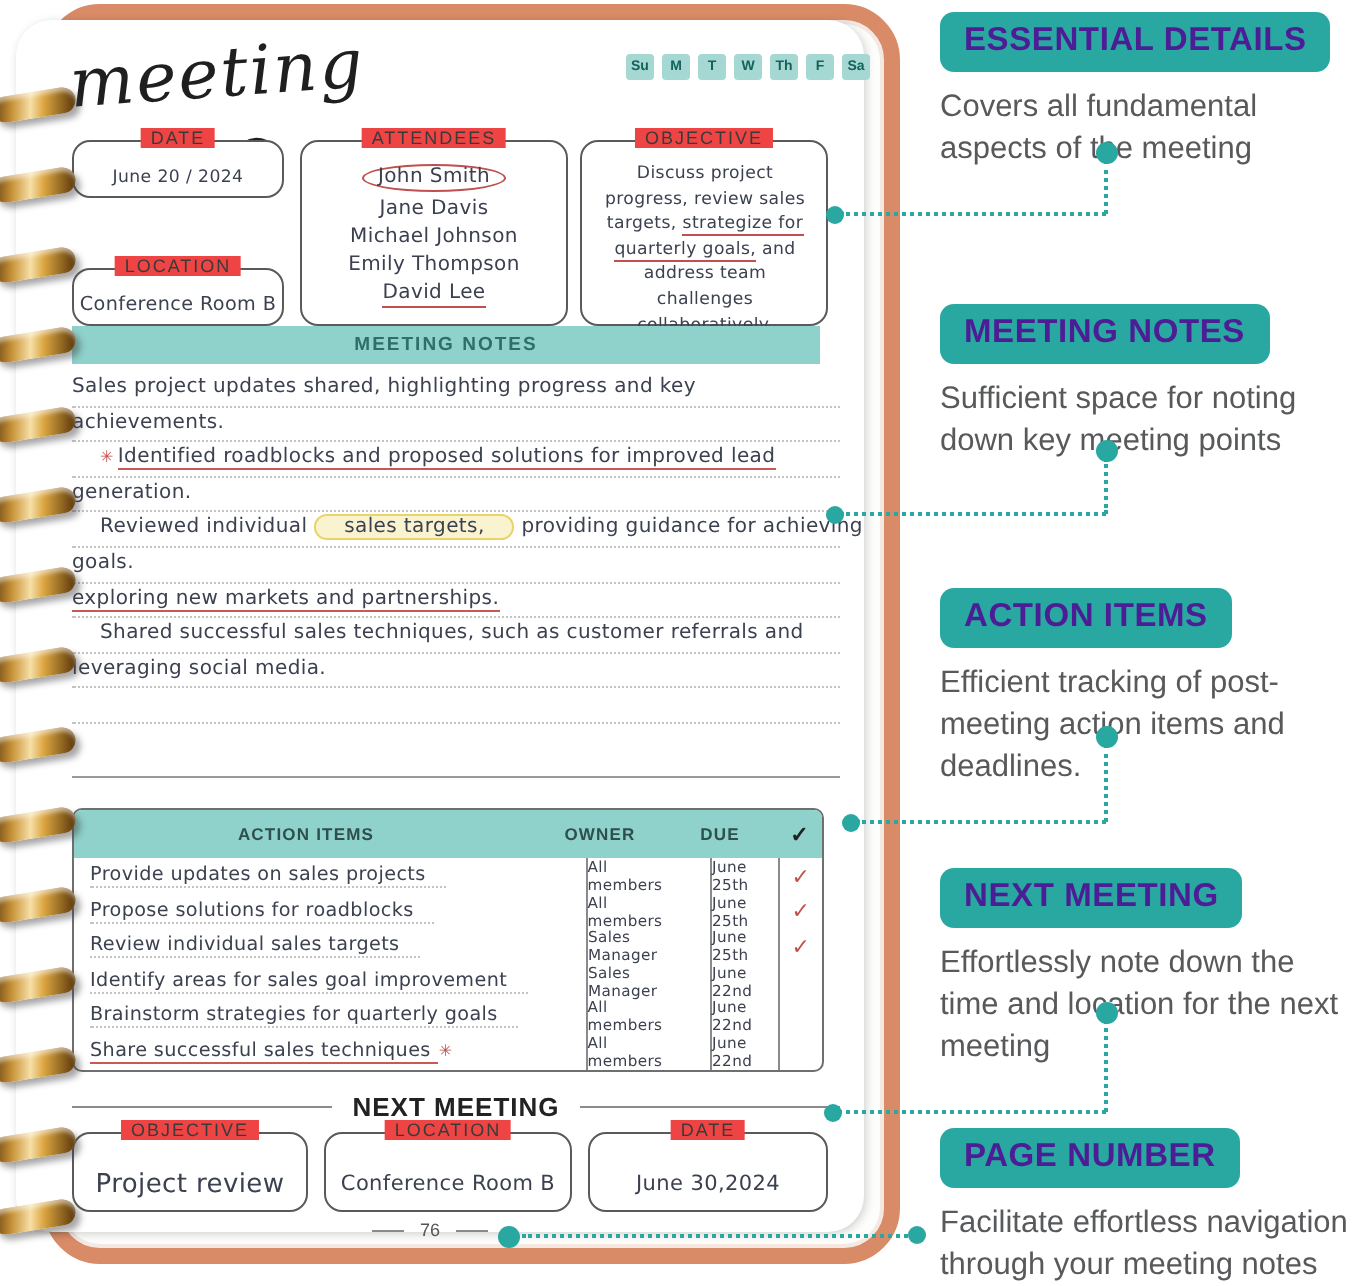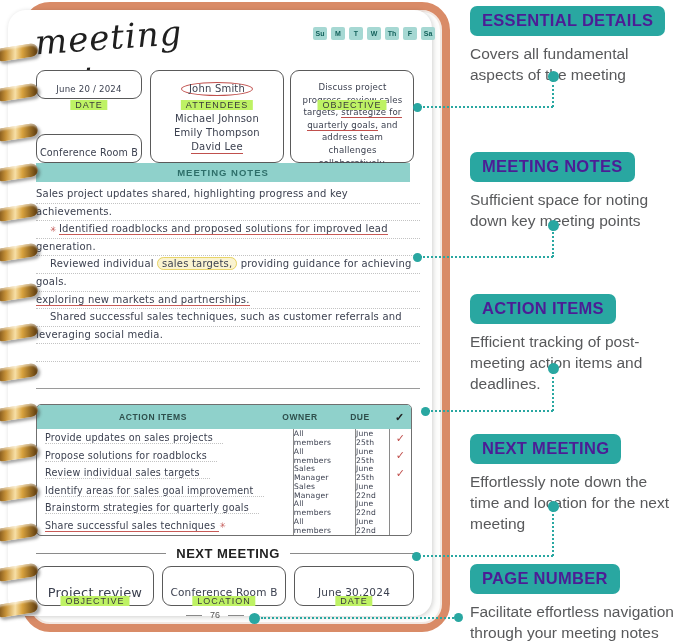--- a/index.html
+++ b/index.html
@@ -28,22 +28,22 @@
 
   
   .weekrow { position:absolute; left:313px; top:27px; display:flex; gap:4px; }
   .wday { width:14px; height:13px; background:#a6d8d3; color:#14625c;
           font-size:7px; font-weight:bold; display:flex; align-items:center;
           justify-content:center; border-radius:2px; }
 
   
   .fbox { position:absolute; border:1.3px solid #5a5a5a; border-radius:9px; background:#fff; }
   .flabel { position:absolute; top:-7px; left:50%; transform:translateX(-50%);
-            background:#bef264; padding:0 5px; font-size:9px; letter-spacing:1px;
-            color:#3a3a3a; white-space:nowrap;margin-top:36px; }
+            background:#ef4444; padding:0 5px; font-size:9px; letter-spacing:1px;
+            color:#3a3a3a; white-space:nowrap; }
   .fvalue { width:100%; height:100%; display:flex; align-items:center;
             justify-content:center; text-align:center; }
 
   
   .hw { font-family:"DejaVu Sans", sans-serif; color:#3c4150; letter-spacing:0.2px; }
 
   .attendees-list { padding-top:11px; display:flex; flex-direction:column; gap:3px;
             align-items:center; font-size:10px; }
   .circled { border:1.4px solid #c0504d; border-radius:50%; padding:0 7px 1px; }
   .redline { border-bottom:1.4px solid #c0504d; padding-bottom:1px; }
@@ -56,21 +56,21 @@
               font-size:9.5px; letter-spacing:1px; display:flex; align-items:center;
               justify-content:center; }
 
   
   .notes { position:absolute; left:36px; top:186px; width:384px; }
   .nline { height:16.6px; font-size:10px; line-height:15px; white-space:nowrap;
            border-bottom:1.4px dotted #c3c3c3; overflow:visible; }
   .nline.indent { padding-left:14px; }
   .mark-red { border-bottom:1.5px solid #c85a56; }
   .mark-yellow { background:rgba(240,222,120,0.35); border:1.5px solid rgba(227,204,77,0.8);
-                 border-radius:9px; padding:0 4px; }
+                 border-radius:9px; padding:0 14px; }
   .star { color:#c0504d; font-size:8px; margin-right:2px; }
 
   .divider { position:absolute; left:36px; top:388px; width:384px; border-top:1.6px solid #9a9a9a; }
 
   
   .atable { position:absolute; left:36px; top:404px; width:374px; height:130px;
             border:1.3px solid #6f6f6f; border-radius:5px; overflow:hidden; background:#fff; }
   .trow { display:grid; grid-template-columns:232px 62px 58px 22px; }
   .thead { background:#8fd1cb; height:24px; font-size:8.5px; font-weight:bold;
            color:#2e4f4c; letter-spacing:0.6px; }

